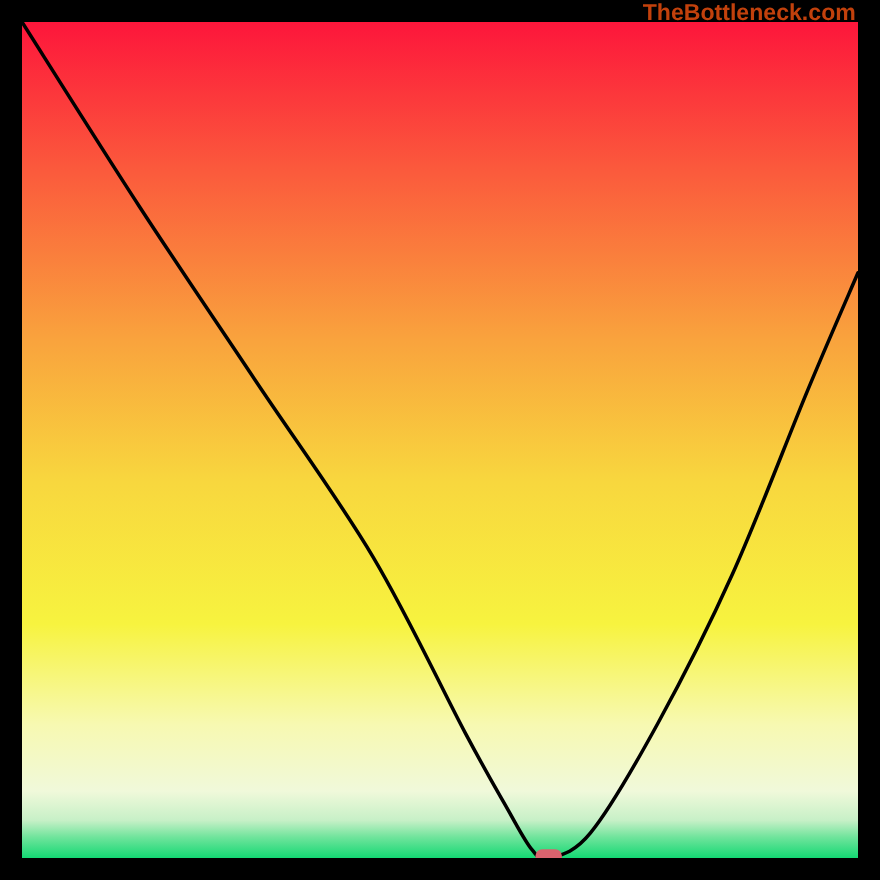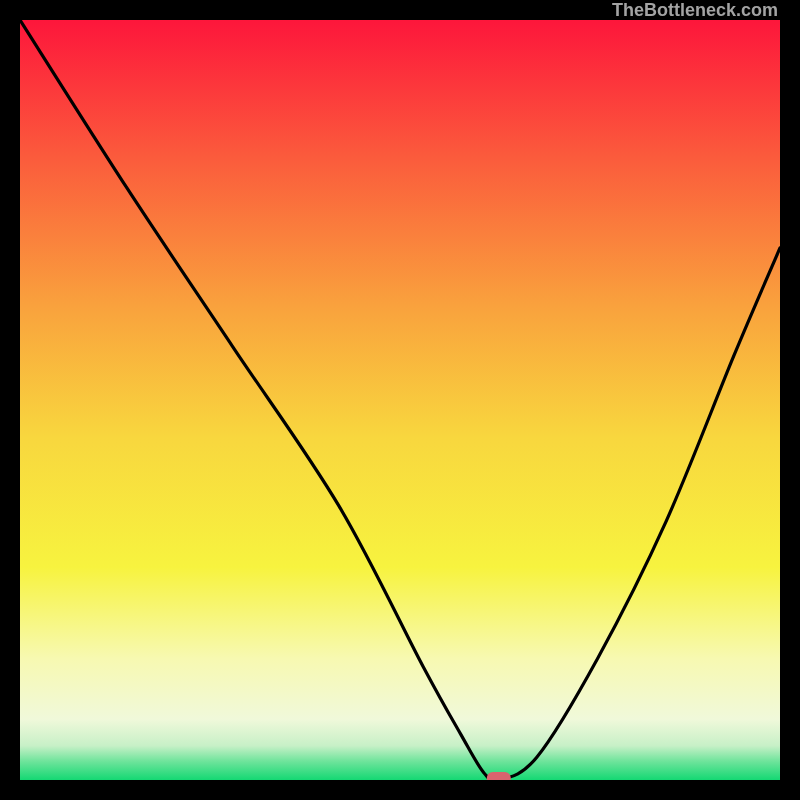--- a/index.html
+++ b/index.html
@@ -16,23 +16,23 @@
     top: 20px;
     width: 760px;
     height: 760px;
     background: #000000;
   }
   .watermark {
     position: absolute;
     top: 0px;
     right: 22px;
     font-family: Arial, Helvetica, sans-serif;
-    font-size: 18px;
+    font-size: 21px;
     font-weight: 600;
-    color: #a3a3a3;
+    color: #c2410c;
     letter-spacing: 0px;
   }
   svg {
     position: absolute;
     left: 20px;
     top: 20px;
   }
 </style>
 </head>
 <body>

